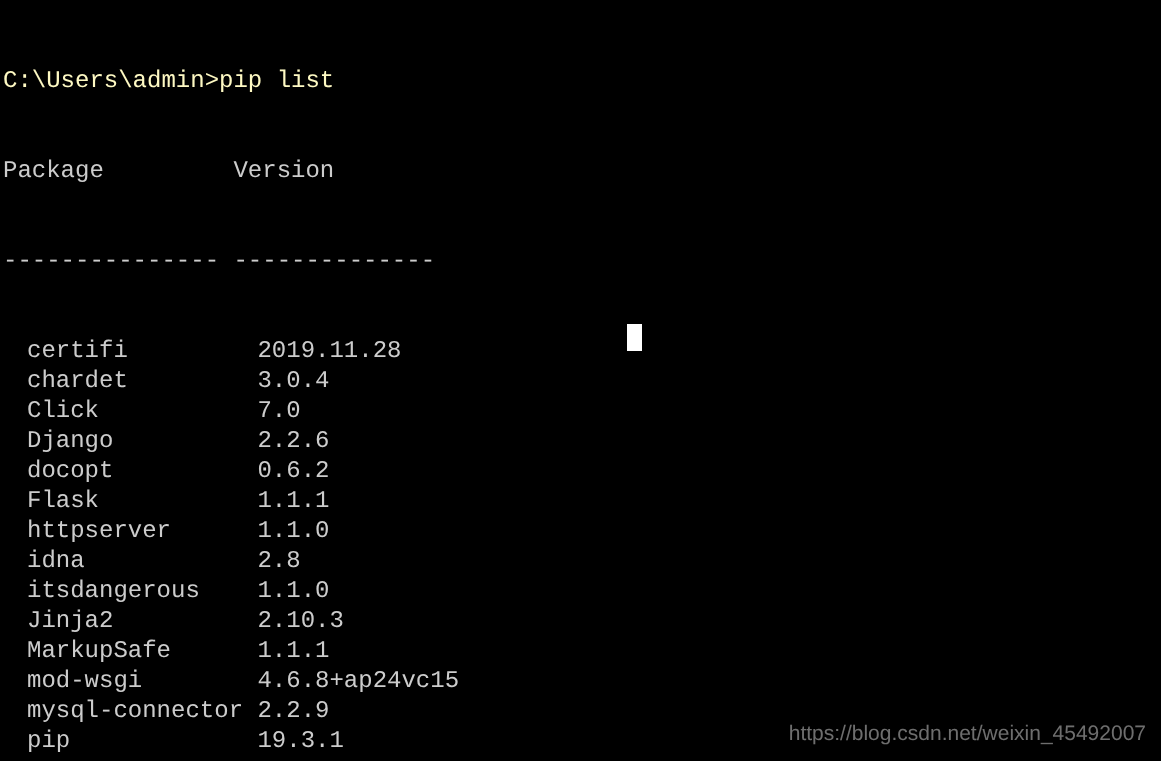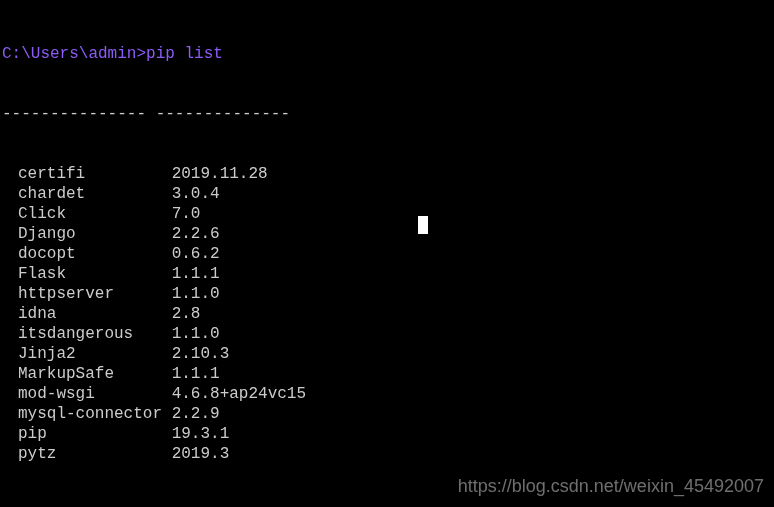--- a/index.html
+++ b/index.html
@@ -16,21 +16,21 @@
       color: #ccc;
       overflow: hidden;
       position: relative;
       line-height: 1.25;
     }
     .terminal {
       padding: 4px 2px;
       white-space: pre;
     }
     .prompt-line {
-      color: #8b5cf6;
+      color: #fef9c3;
     }
     .header-line {
       color: #ccc;
     }
     .divider-line {
       color: #ccc;
     }
     .package-row {
       display: block;
       margin-left: 16px;
@@ -49,27 +49,28 @@
       width: 10px;
       height: 18px;
       background: #fff;
     }
     .watermark {
       position: absolute;
       bottom: 10px;
       right: 10px;
       color: rgba(200,200,200,0.55);
       font-family: Arial, sans-serif;
-      font-size: 18px;
+      font-size: 14px;
     }
   </style>
 </head>
 <body>
 
 <div class="terminal">
   <div class="prompt-line"><span>C:\Users\admin&gt;</span><span>pip list</span></div>
+  <div class="header-line"><span class="pkg-name">Package</span><span class="pkg-version">Version</span></div>
   <div class="divider-line"><span class="pkg-name">---------------</span><span class="pkg-version">--------------</span></div>
   <div id="package-list"><div class="package-row"><span class="pkg-name">certifi</span><span class="pkg-version">2019.11.28</span></div><div class="package-row"><span class="pkg-name">chardet</span><span class="pkg-version">3.0.4</span></div><div class="package-row"><span class="pkg-name">Click</span><span class="pkg-version">7.0</span></div><div class="package-row"><span class="pkg-name">Django</span><span class="pkg-version">2.2.6</span></div><div class="package-row"><span class="pkg-name">docopt</span><span class="pkg-version">0.6.2</span></div><div class="package-row"><span class="pkg-name">Flask</span><span class="pkg-version">1.1.1</span></div><div class="package-row"><span class="pkg-name">httpserver</span><span class="pkg-version">1.1.0</span></div><div class="package-row"><span class="pkg-name">idna</span><span class="pkg-version">2.8</span></div><div class="package-row"><span class="pkg-name">itsdangerous</span><span class="pkg-version">1.1.0</span></div><div class="package-row"><span class="pkg-name">Jinja2</span><span class="pkg-version">2.10.3</span></div><div class="package-row"><span class="pkg-name">MarkupSafe</span><span class="pkg-version">1.1.1</span></div><div class="package-row"><span class="pkg-name">mod-wsgi</span><span class="pkg-version">4.6.8+ap24vc15</span></div><div class="package-row"><span class="pkg-name">mysql-connector</span><span class="pkg-version">2.2.9</span></div><div class="package-row"><span class="pkg-name">pip</span><span class="pkg-version">19.3.1</span></div><div class="package-row"><span class="pkg-name">pytz</span><span class="pkg-version">2019.3</span></div></div>
 </div>
 
 <div class="cursor"></div>
 
 <div class="watermark">https://blog.csdn.net/weixin_45492007</div>
 
 </body></html>

